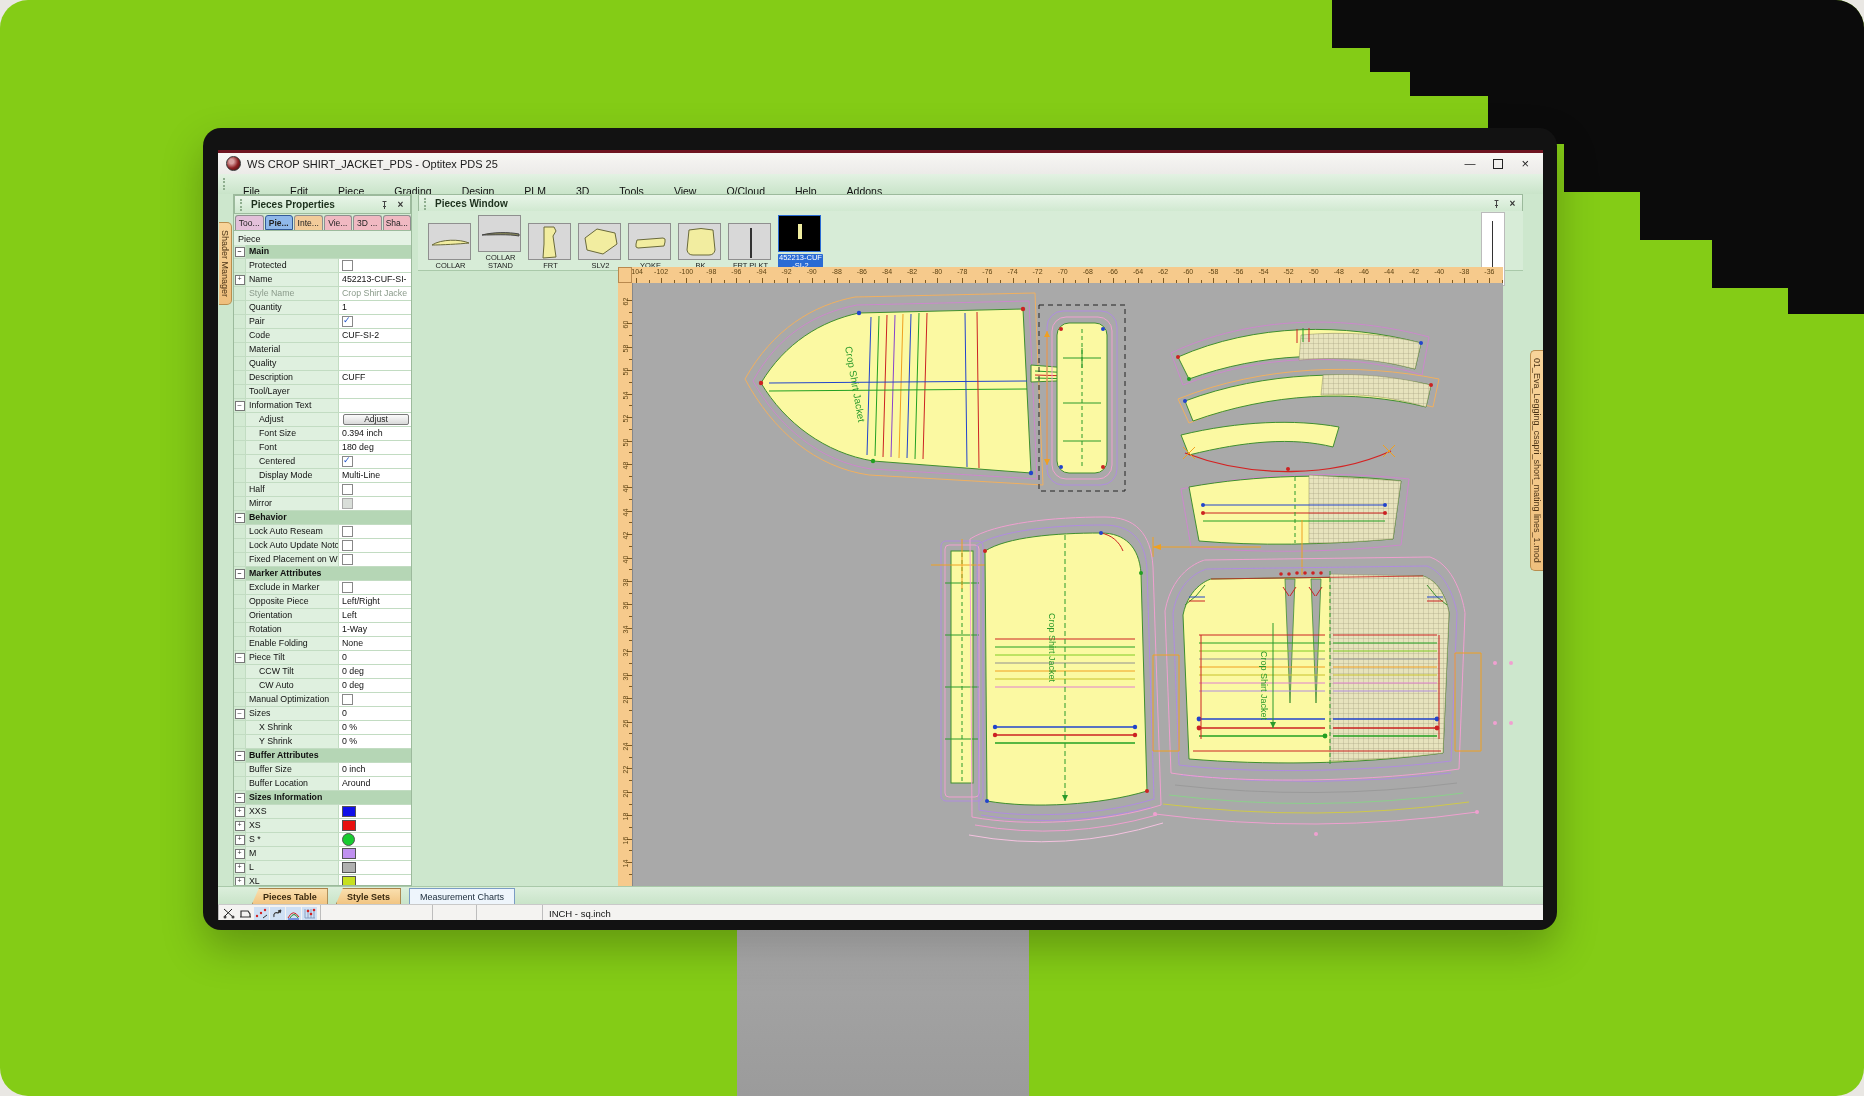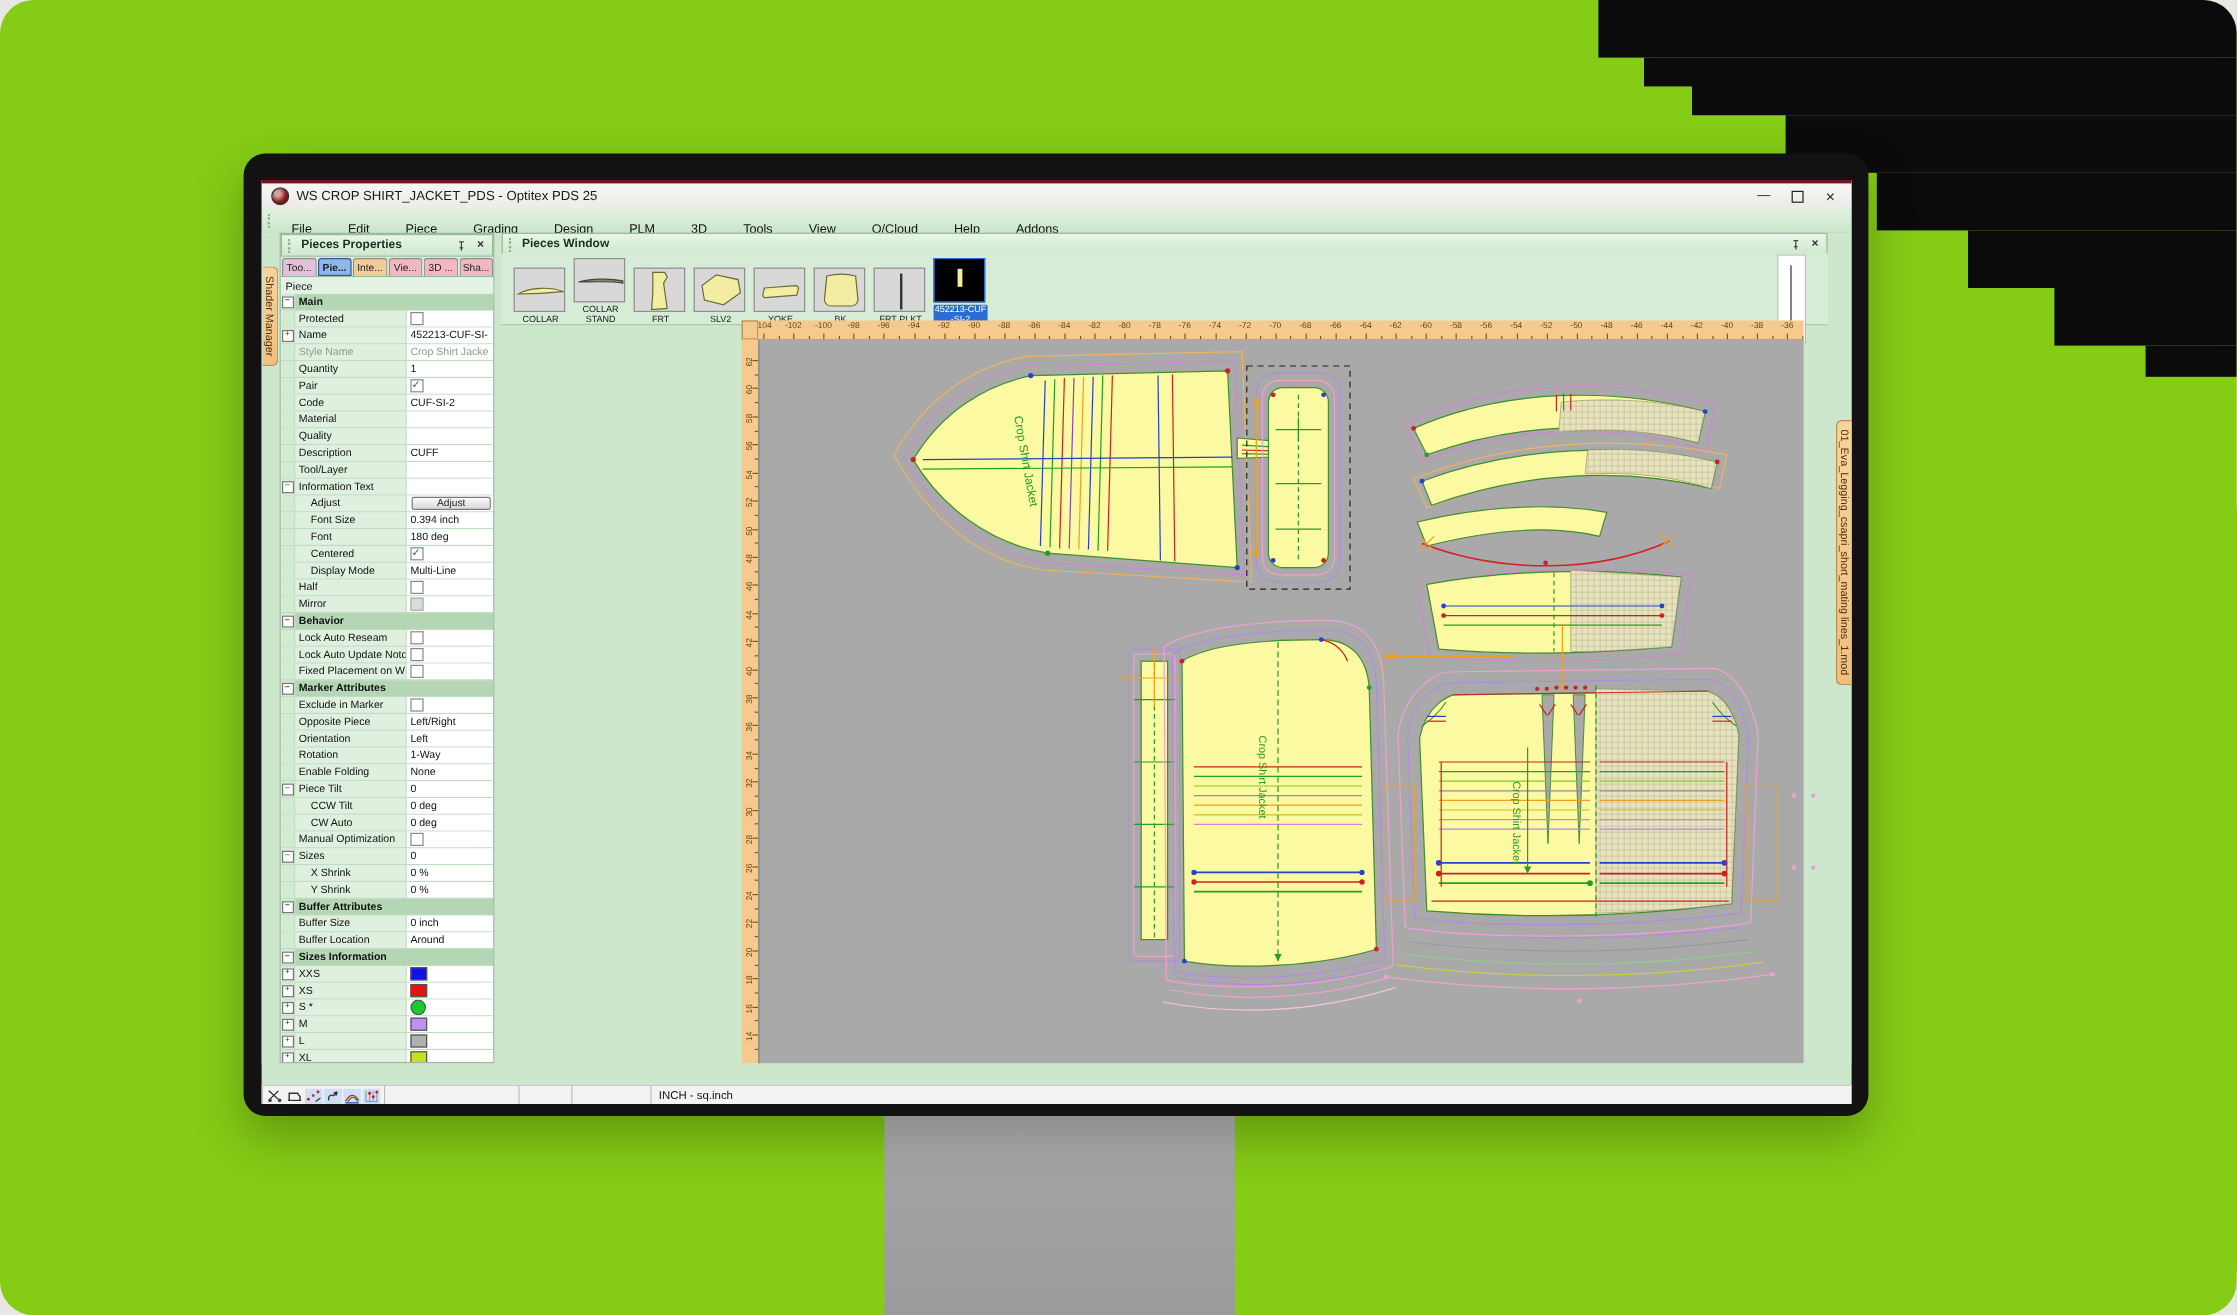--- a/index.html
+++ b/index.html
@@ -929,20 +929,25 @@
               <circle cx="862" cy="380" r="2" fill="#f0a0d0" stroke="none"></circle>
                 <circle cx="878" cy="380" r="2" fill="#f0a0d0" stroke="none"></circle>
                 <circle cx="862" cy="440" r="2" fill="#f0a0d0" stroke="none"></circle>
                 <circle cx="878" cy="440" r="2" fill="#f0a0d0" stroke="none"></circle>
             </g>
           </svg>
         </div>
       </div>
     </div>
 
+    <div class="btabs" id="bottom-tabs">
+        <div class="btab tan">Pieces Table</div>
+        <div class="btab tan">Style Sets</div>
+        <div class="btab blue">Measurement Charts</div>
+      </div>
 
     <div class="status">
       <span class="scell sicons">
         <svg class="sic" viewBox="0 0 15 13">
             <path d="M2,2 L11,10 M10,2 L3,9" stroke="#222" stroke-width="1" fill="none"></path>
             <circle cx="3" cy="10" r="1.5" fill="#444"></circle>
             <circle cx="11" cy="10" r="1.5" fill="#444"></circle>
           </svg>
         <svg class="sic" viewBox="0 0 15 13">
             <path d="M2,10 h11 M3,10 V4 h7 l2,3 v3" stroke="#333" stroke-width="1.2" fill="none"></path>

